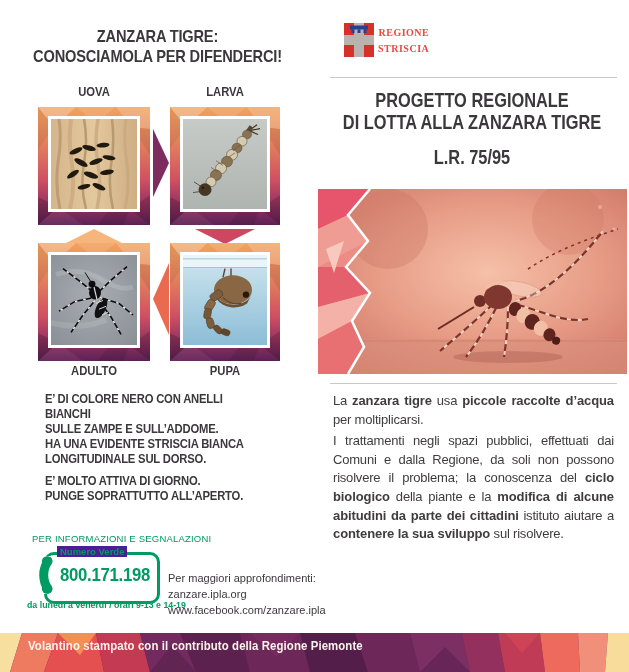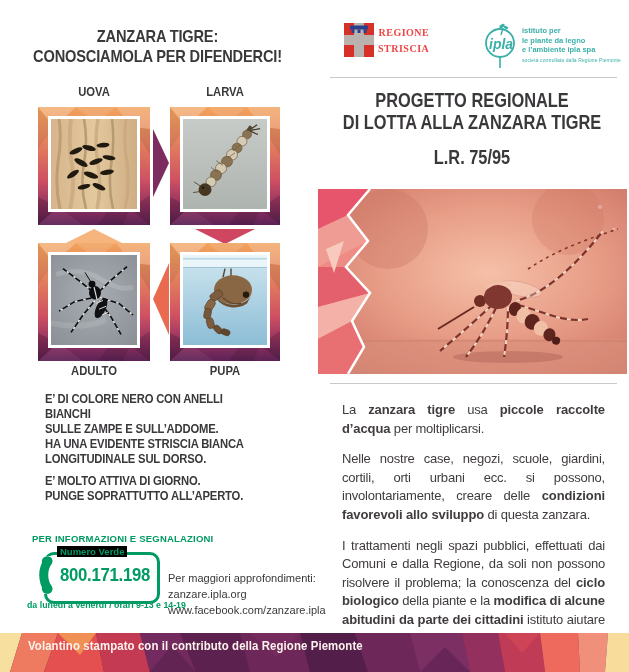--- a/index.html
+++ b/index.html
@@ -22,45 +22,45 @@
     border-left:16px solid var(--c-arrow_right,#7d2c60);}
   .arrow-left{border-top:36px solid transparent;border-bottom:36px solid transparent;
     border-right:16px solid var(--c-arrow_left,#ea6a50);}
   .arrow-up{border-left:30px solid transparent;border-right:30px solid transparent;
     border-bottom:15px solid var(--c-arrow_up,#f5b57d);}
   .arrow-down{border-left:30px solid transparent;border-right:30px solid transparent;
     border-top:15px solid var(--c-arrow_down,#cf4660);}
   .desc{left:45px;top:392px;width:240px;color:var(--c-dark,#3b383b);font-weight:bold;
     font-size:12.5px;line-height:15px;transform:scaleX(.9);transform-origin:left top;letter-spacing:-.2px;}
   .desc p{margin:0 0 7px 0;}
-  .info-label{left:32px;top:533px;font-size:9.5px;font-weight:bold;color:var(--c-green,#009b62);letter-spacing:.2px;}
+  .info-label{left:32px;top:533px;font-size:9.5px;font-weight:normal;color:var(--c-green,#009b62);letter-spacing:.2px;}
   .phone-box{left:44px;top:552px;width:110px;height:46px;border:3px solid var(--c-green,#009b62);border-radius:10px;}
   .numero-verde{left:57px;top:546px;font-size:9.5px;font-weight:bold;color:var(--c-green,#009b62);
-    background:#000000;padding:0 3px;}
+    background:#4c1d95;padding:0 3px;}
   .phone-icon-wrap{left:26px;top:556px;width:30px;height:38px;background:#fff;}
   .phone-number{left:60px;top:565px;font-size:18px;font-weight:bold;color:var(--c-green,#009b62);
     transform:scaleX(.93);transform-origin:left top;letter-spacing:-.3px;}
   .hours{left:27px;top:600px;font-size:8.8px;font-weight:bold;color:var(--c-green,#009b62);}
   .links{left:168px;top:570px;font-size:11.5px;line-height:16px;color:var(--c-dark,#3b383b);
     transform:scaleX(.96);transform-origin:left top;}
   .links a{color:inherit;text-decoration:none;display:block;}
 
   
   .regione-text{left:378px;top:25px;font-family:"Liberation Serif",serif;font-weight:bold;
     font-size:10px;line-height:16px;color:#ef4444;letter-spacing:.5px;text-align:right;}
   .ipla-text{left:522px;top:26px;font-size:7.5px;line-height:9.5px;color:var(--c-teal,#3aafa9);font-weight:bold;}
   .ipla-sub{font-size:5px;font-weight:normal;margin-top:1px;letter-spacing:.1px;}
   .divider{height:1px;background:#c9c9c9;}
   .right-title{left:315px;top:90px;width:314px;text-align:center;color:var(--c-dark,#3b383b);
     font-weight:bold;font-size:19.5px;line-height:21.5px;transform:scaleX(.84);transform-origin:center top;}
   .right-law{left:315px;top:146px;width:314px;text-align:center;color:var(--c-dark,#3b383b);
     font-weight:bold;font-size:19.5px;transform:scaleX(.84);transform-origin:center top;}
   .body-text{left:330px;top:389px;width:287px;font-size:13px;line-height:18.6px;text-align:justify;
     color:#403c3d;letter-spacing:-.2px;}
-  .body-text p{margin:12px;}
+  .body-text p{margin:3px;}
   .body-text b{letter-spacing:-.1px;}
 
   
   .footer{left:0;top:633px;width:629px;height:39px;}
   .footer svg{display:block;width:100%;height:100%;}
   .footer-text{left:28px;top:639px;color:#fdf2ec;font-size:12px;font-weight:bold;
     transform:scaleX(.95);transform-origin:left top;letter-spacing:.1px;}
 </style>
 </head>
 <body>
@@ -312,36 +312,20 @@
       <rect x="7.5" y="6.5" width="3" height="3.5" fill="var(--c-blue,#2b3f8c)"></rect>
       <rect x="13.5" y="6.5" width="3" height="3.5" fill="var(--c-blue,#2b3f8c)"></rect>
       <rect x="19.5" y="6.5" width="3" height="3.5" fill="var(--c-blue,#2b3f8c)"></rect>
     </svg>
   </div>
   <div class="abs regione-text">
     <span style="display:block">REGIONE</span>
     <span style="display:block">STRISCIA</span>
   </div>
 
-  <div class="abs" style="left:481px;top:22px;width:38px;height:46px;">
-    <svg viewBox="0 0 38 46" width="38" height="46">
-      <circle cx="19" cy="21" r="14" stroke="var(--c-teal,#3aafa9)" stroke-width="1.8" fill="none"></circle>
-      <line x1="19" y1="35" x2="19" y2="46" stroke="var(--c-teal,#3aafa9)" stroke-width="1.6"></line>
-      <ellipse cx="21" cy="4" rx="3" ry="1.6" fill="var(--c-teal,#3aafa9)" transform="rotate(-30 21 4)"></ellipse>
-      <ellipse cx="25" cy="5.5" rx="2.4" ry="1.3" fill="var(--c-teal,#3aafa9)" transform="rotate(25 25 5.5)"></ellipse>
-      <line x1="22" y1="6" x2="20" y2="13" stroke="var(--c-teal,#3aafa9)" stroke-width="1.4"></line>
-      <text x="8" y="27" font-family="Liberation Sans, sans-serif" font-style="italic" font-weight="bold" font-size="14" fill="var(--c-teal,#3aafa9)">ipla</text>
-    </svg>
-  </div>
-  <div class="abs ipla-text">
-    <span style="display:block">istituto per</span>
-    <span style="display:block">le piante da legno</span>
-    <span style="display:block">e l’ambiente ipla spa</span>
-    <span class="ipla-sub" style="display:block">società controllata dalla Regione Piemonte</span>
-  </div>
 
   <div class="abs divider" style="left:330px;top:77px;width:287px;"></div>
 
   <div class="abs right-title">
     <span style="display:block">PROGETTO REGIONALE</span>
     <span style="display:block">DI LOTTA ALLA ZANZARA TIGRE</span>
   </div>
   <div class="abs right-law">L.R. 75/95</div>
 
   <div class="abs" style="left:318px;top:189px;width:309px;height:185px;">
@@ -405,21 +389,20 @@
         <polygon points="8,60 26,52 16,84" fill="#f8c9bd"></polygon>
         <polyline points="52,0 30,26 50,52 28,78 52,104 34,132 46,158 30,185" stroke="#ffffff" stroke-width="2.5" fill="none"></polyline>
       </g>
     </svg>
   </div>
 
   <div class="abs divider" style="left:330px;top:383px;width:287px;"></div>
 
   <div class="abs body-text">
     <p><span>La </span><b>zanzara tigre</b><span> usa </span><b>piccole raccolte d’acqua</b><span> per moltiplicarsi.</span></p>
-    <p><span>Nelle nostre case, negozi, scuole, giardini, cortili, orti urbani ecc. si possono, involontariamente, creare delle </span><b>condizioni favorevoli allo sviluppo</b><span> di questa zanzara.</span></p>
     <p><span>I trattamenti negli spazi pubblici, effettuati dai Comuni e dalla Regione, da soli non possono risolvere il problema; la conoscenza del </span><b>ciclo biologico</b><span> della piante e la </span><b>modifica di alcune abitudini da parte dei cittadini</b><span> istituto aiutare a </span><b>contenere la sua sviluppo</b><span> sul risolvere.</span></p>
   </div>
 
   <div class="abs footer">
     <svg viewBox="0 0 629 39" preserveAspectRatio="none">
       <rect width="629" height="39" fill="#692658"></rect>
       <polygon points="0,0 22,0 10,39 0,39" fill="#f7dfa0"></polygon>
       <polygon points="10,39 22,0 58,0 44,39" fill="#ee7a5f"></polygon>
       <polygon points="44,39 58,0 96,0 104,39" fill="#e4504f"></polygon>
       <polygon points="58,0 96,0 80,22" fill="#f09055"></polygon>

